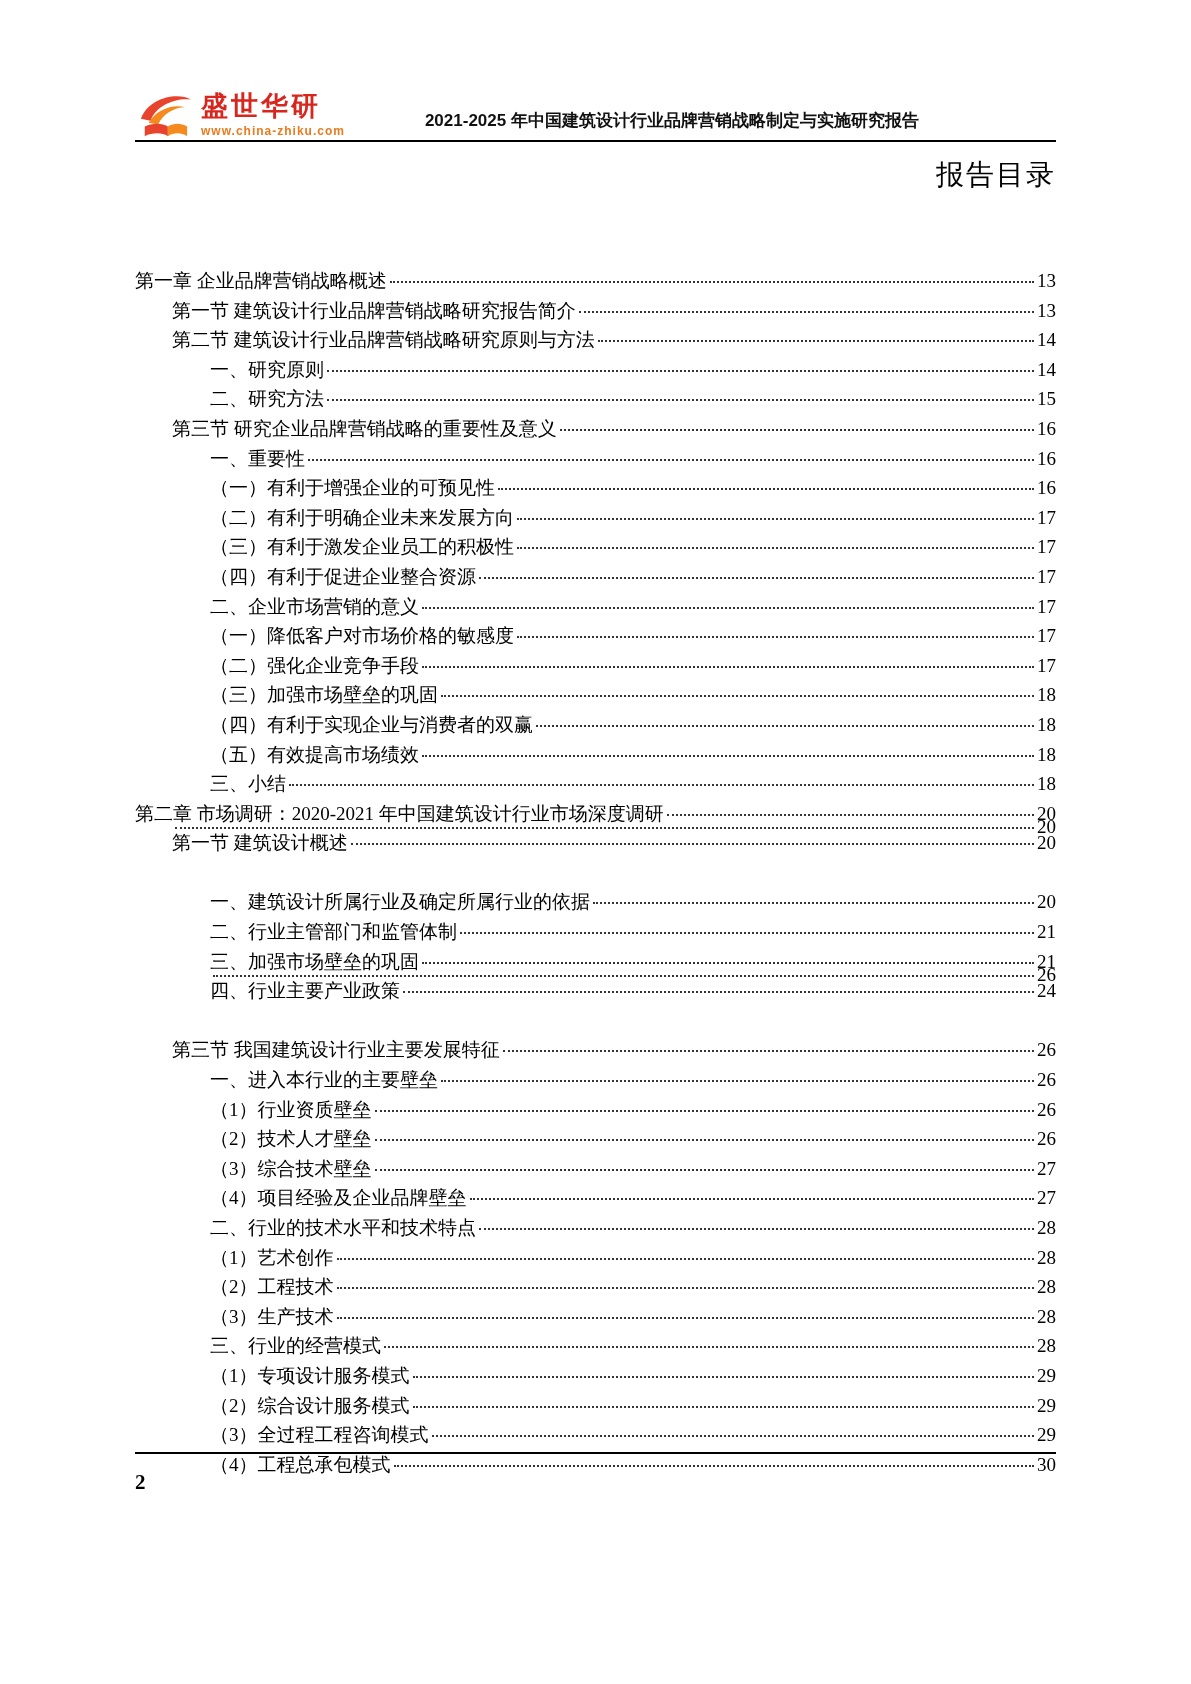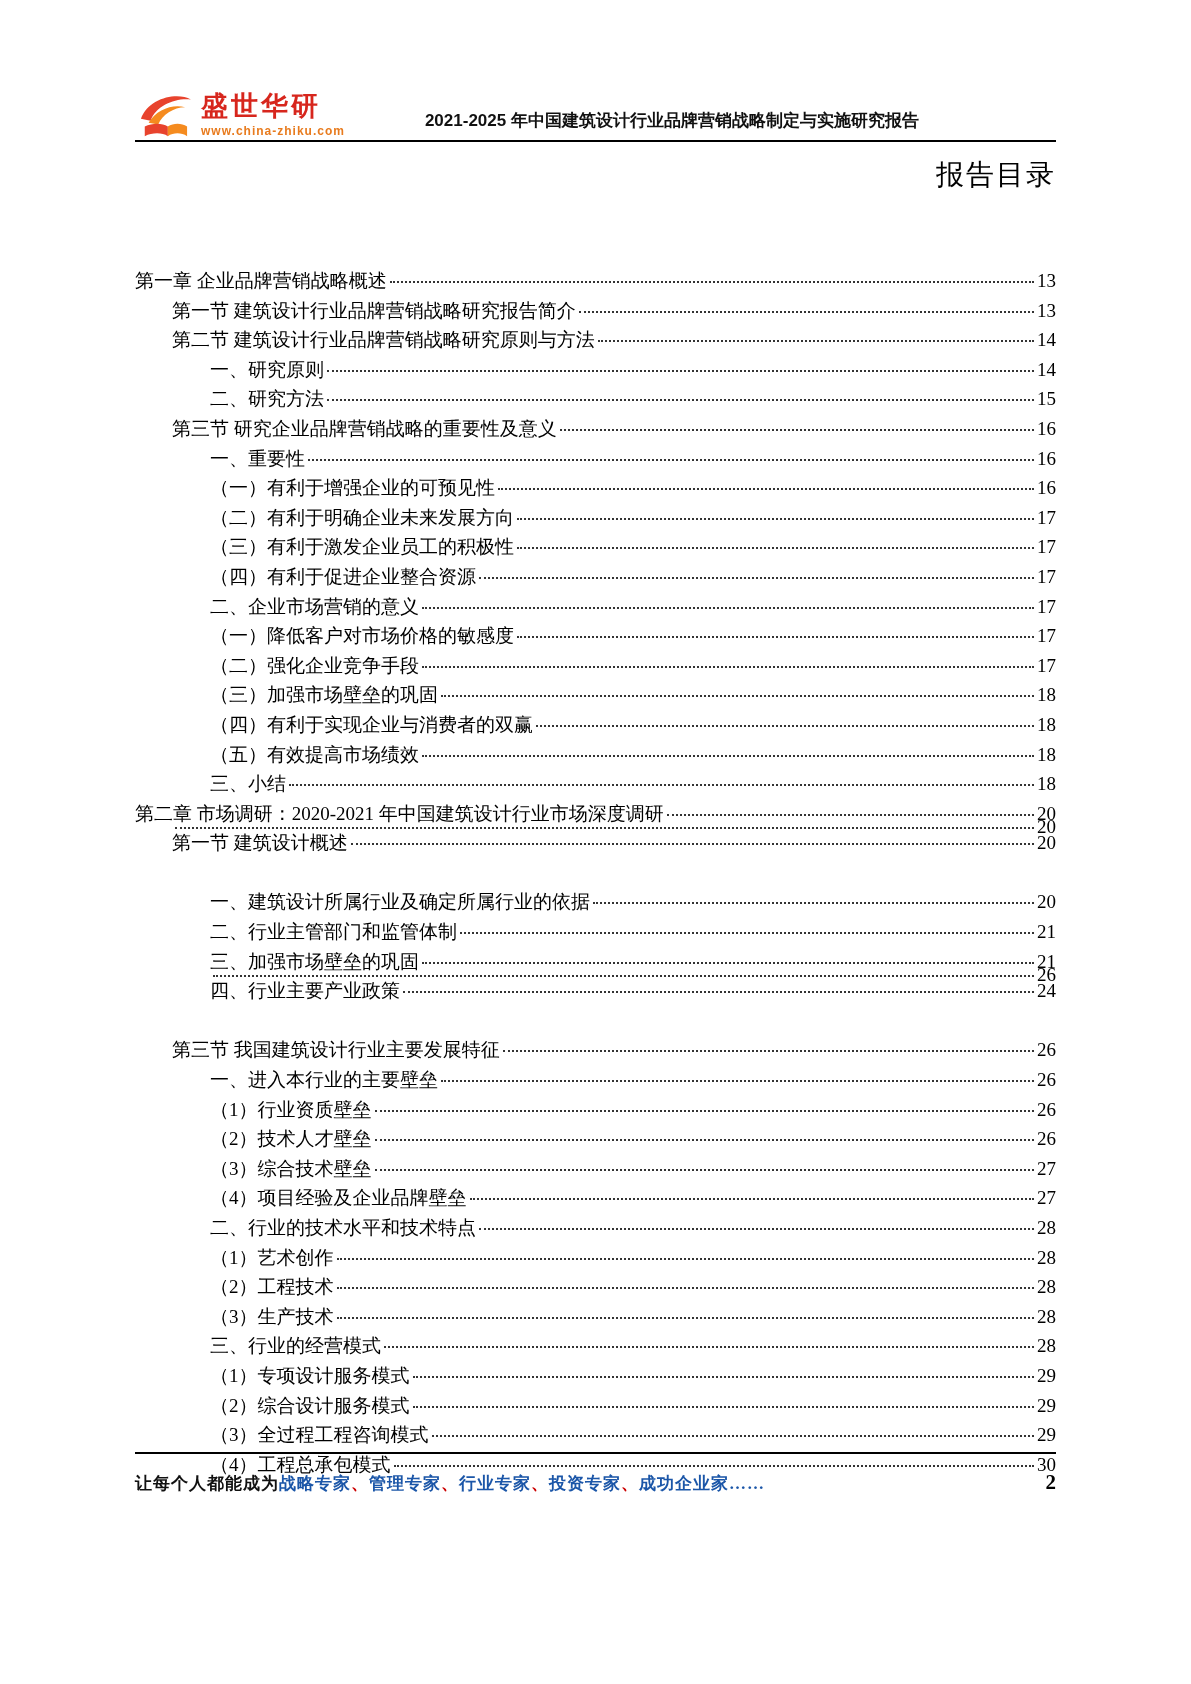--- a/index.html
+++ b/index.html
@@ -302,17 +302,16 @@
           <span class="toc-dots"></span>
           <span class="toc-page">30</span>
         </div>
       </div>
 
   </div>
 
   <div class="footer">
     <div class="footer-rule"></div>
     <div class="footer-row">
-      <div class="slogan"><span class="slogan-prefix">让每个人都能成为</span><span><span class="term">战略专家</span><span class="sep">、</span><span class="term">管理专家</span><span class="sep">、</span><span class="term">行业专家</span><span class="sep">、</span><span class="term">投资专家</span><span class="sep">、</span><span class="term">成功企业家……</span></span></div>
       <div class="page-number">2</div>
     </div>
   </div>
 </div>
 
 </body></html>

